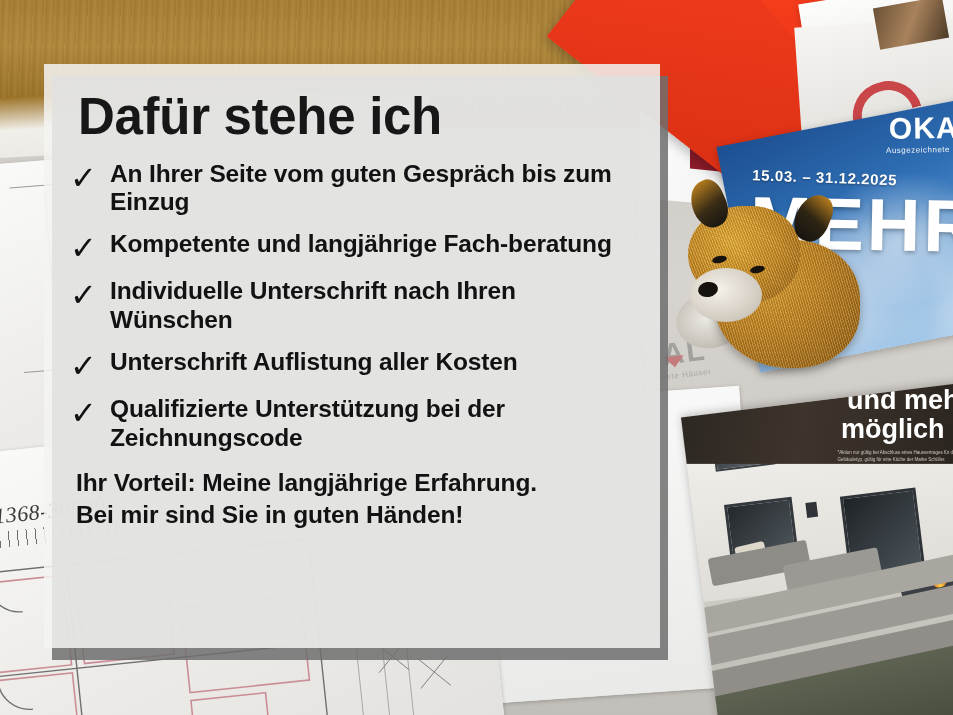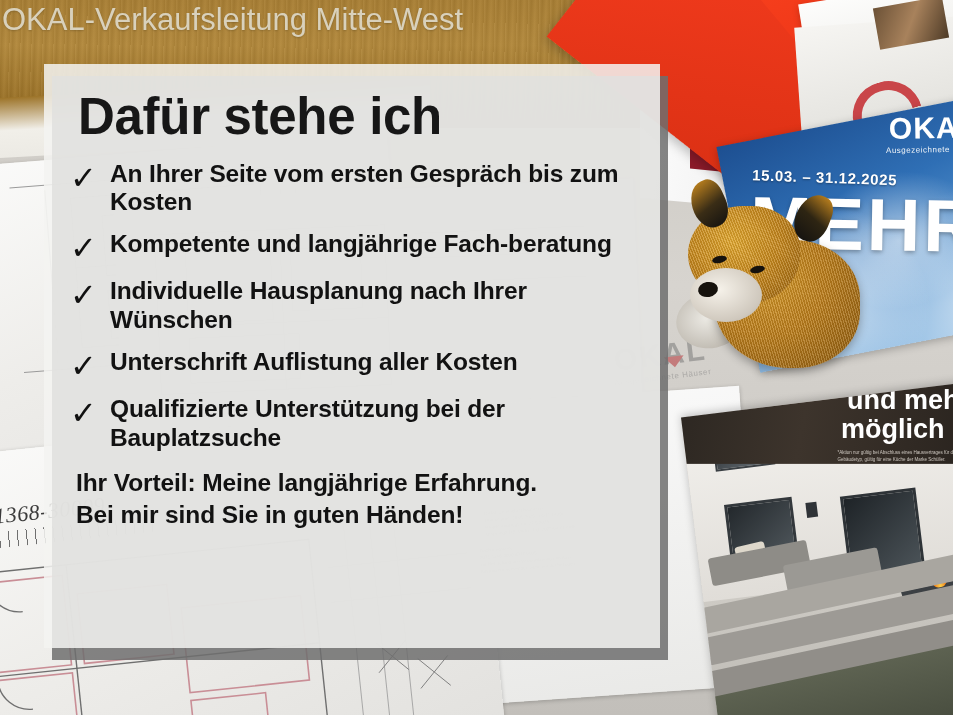--- a/index.html
+++ b/index.html
@@ -499,47 +499,46 @@
         <div class="l1">3 Wohnungen</div>
         <div class="l2">und mehr</div>
         <div class="l3">möglich</div>
       </div>
       <div class="hp-fine">*Aktion nur gültig bei Abschluss eines Hausvertrages für den
 Gebäudetyp, gültig für eine Küche der Marke Schüller.</div>
     </div>
 
   </div>
 
-  <div class="header-title">OKAL-Verkaufsleitung Mitte-West</div>
 
   <div class="panel-shadow"></div>
   <div class="panel">
 
     <h1>Dafür stehe ich</h1>
 
     <ul class="check-list">
       <li class="check-item">
         <span class="check-mark">✓</span>
-        <span class="check-text">An Ihrer Seite vom ersten Gespräch bis zum Kosten</span>
+        <span class="check-text">An Ihrer Seite vom guten Gespräch bis zum Einzug</span>
       </li>
       <li class="check-item">
         <span class="check-mark">✓</span>
         <span class="check-text">Kompetente und langjährige Fach-beratung</span>
       </li>
       <li class="check-item">
         <span class="check-mark">✓</span>
-        <span class="check-text">Individuelle Hausplanung nach Ihrer Wünschen</span>
+        <span class="check-text">Individuelle Unterschrift nach Ihren Wünschen</span>
       </li>
       <li class="check-item">
         <span class="check-mark">✓</span>
         <span class="check-text">Unterschrift Auflistung aller Kosten</span>
       </li>
       <li class="check-item">
         <span class="check-mark">✓</span>
-        <span class="check-text">Qualifizierte Unterstützung bei der Bauplatzsuche</span>
+        <span class="check-text">Qualifizierte Unterstützung bei der Zeichnungscode</span>
       </li>
     </ul>
 
     <div class="closing">
       <div>Ihr Vorteil: Meine langjährige Erfahrung.</div>
       <div>Bei mir sind Sie in guten Händen!</div>
     </div>
 
   </div>
 

